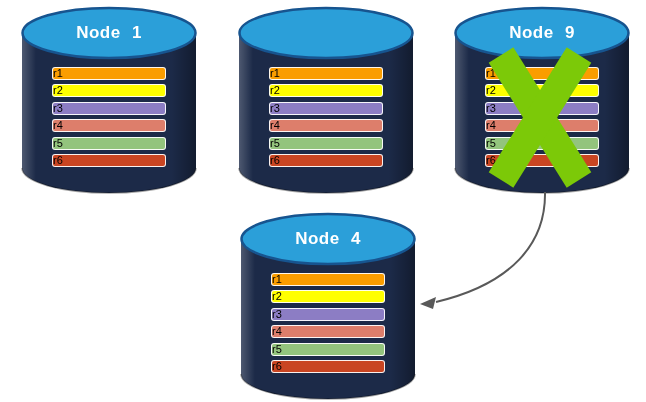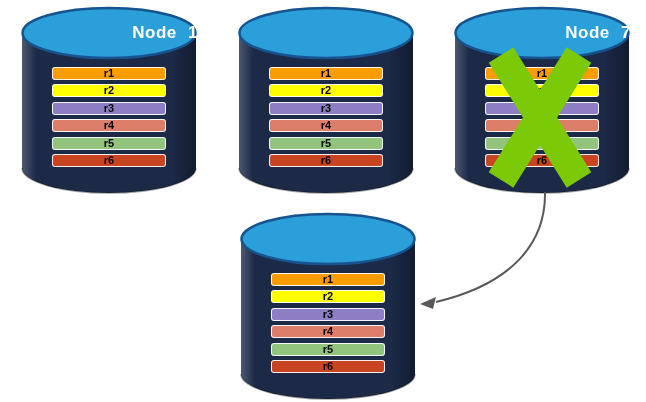--- a/index.html
+++ b/index.html
@@ -4,30 +4,30 @@
 <style>
   html,body{margin:0;padding:0;background:#fff;}
   #stage{
     position:relative;width:646px;height:402px;background:#fff;overflow:hidden;
     font-family:"Liberation Sans",sans-serif;
   }
   .node{position:absolute;width:178px;height:190px;}
   .node svg.cyl{position:absolute;left:0;top:0;}
   .node-title{
     position:absolute;top:16px;left:0;width:100%;height:24px;line-height:24px;
-    text-align:right;color:#fff;font-size:17px;font-weight:700;
+    text-align:center;color:#fff;font-size:17px;font-weight:700;
     letter-spacing:.5px;word-spacing:6px;
   }
   .rows{
     position:absolute;left:32px;top:62px;width:114px;
     display:flex;flex-direction:column;gap:4.4px;
   }
   .bar{
     box-sizing:border-box;height:13px;border:1px solid rgba(255,255,255,.92);
-    border-radius:3px;text-align:center;font-size:11px;font-weight:700;
+    border-radius:3px;text-align:left;font-size:11px;font-weight:400;
     line-height:10.5px;color:#000;
   }
   .x-overlay{position:absolute;left:0;top:0;pointer-events:none;}
   #arrow-layer{position:absolute;left:0;top:0;pointer-events:none;}
 </style>
 </head>
 <body>
 
 <div id="stage">
 
@@ -77,21 +77,21 @@
     </div>
   </div>
 
   <div class="node" style="left:453px;top:5px">
     <svg class="cyl" width="178" height="190">
       <path d="M2 28 L2 163 A87 25 0 0 0 176 163 L176 28 Z" fill="#1C2A48"></path>
       <path d="M2 28 L2 163 A87 25 0 0 0 176 163 L176 28 Z" fill="url(#cylShade)"></path>
       <path d="M2 163 A87 25 0 0 0 176 163" fill="none" stroke="rgba(0,0,0,0.35)" stroke-width="1.5"></path>
       <ellipse cx="89" cy="28" rx="86.5" ry="25" stroke-width="2.5" stroke="#17548F" fill="#2B9FD9"></ellipse>
     </svg>
-    <div class="node-title">Node 7</div>
+    <div class="node-title">Node 9</div>
     <div class="rows">
       <div class="bar" style="background-color: rgb(250, 157, 0);"><span>r1</span></div>
       <div class="bar" style="background-color: rgb(255, 255, 0);"><span>r2</span></div>
       <div class="bar" style="background-color: rgb(140, 125, 196);"><span>r3</span></div>
       <div class="bar" style="background-color: rgb(221, 126, 107);"><span>r4</span></div>
       <div class="bar" style="background-color: rgb(147, 196, 125);"><span>r5</span></div>
       <div class="bar" style="background-color: rgb(201, 69, 34);"><span>r6</span></div>
     </div>
     <svg class="x-overlay" width="178" height="190">
       <line x1="48" y1="50" x2="126" y2="175" stroke-width="29" stroke-linecap="butt" stroke="#7CC908"></line>
@@ -99,20 +99,21 @@
     </svg>
   </div>
 
   <div class="node" style="left:239px;top:211px">
     <svg class="cyl" width="178" height="190">
       <path d="M2 28 L2 163 A87 25 0 0 0 176 163 L176 28 Z" fill="#1C2A48"></path>
       <path d="M2 28 L2 163 A87 25 0 0 0 176 163 L176 28 Z" fill="url(#cylShade)"></path>
       <path d="M2 163 A87 25 0 0 0 176 163" fill="none" stroke="rgba(0,0,0,0.35)" stroke-width="1.5"></path>
       <ellipse cx="89" cy="28" rx="86.5" ry="25" stroke-width="2.5" stroke="#17548F" fill="#2B9FD9"></ellipse>
     </svg>
+    <div class="node-title">Node 4</div>
     <div class="rows">
       <div class="bar" style="background-color: rgb(250, 157, 0);"><span>r1</span></div>
       <div class="bar" style="background-color: rgb(255, 255, 0);"><span>r2</span></div>
       <div class="bar" style="background-color: rgb(140, 125, 196);"><span>r3</span></div>
       <div class="bar" style="background-color: rgb(221, 126, 107);"><span>r4</span></div>
       <div class="bar" style="background-color: rgb(147, 196, 125);"><span>r5</span></div>
       <div class="bar" style="background-color: rgb(201, 69, 34);"><span>r6</span></div>
     </div>
   </div>
 

